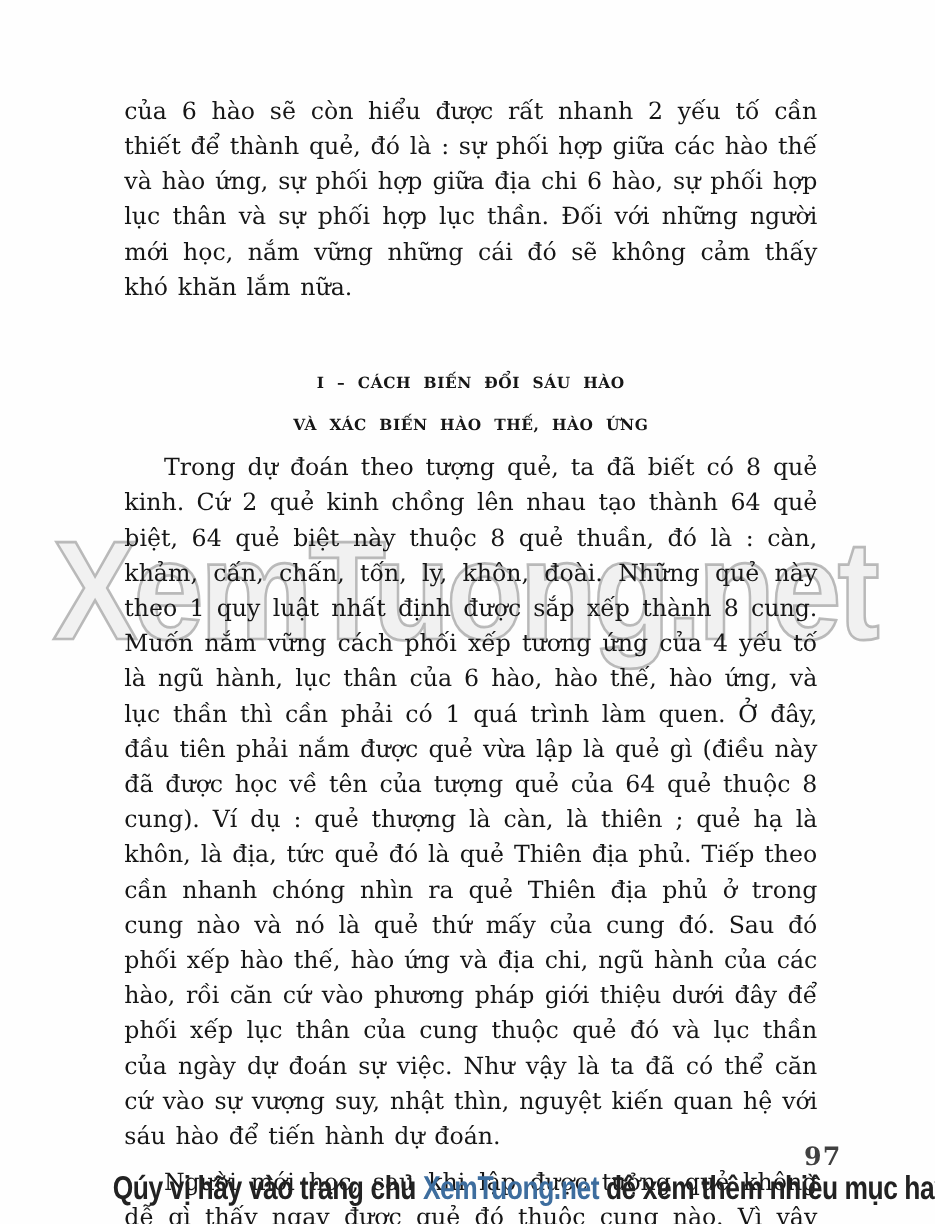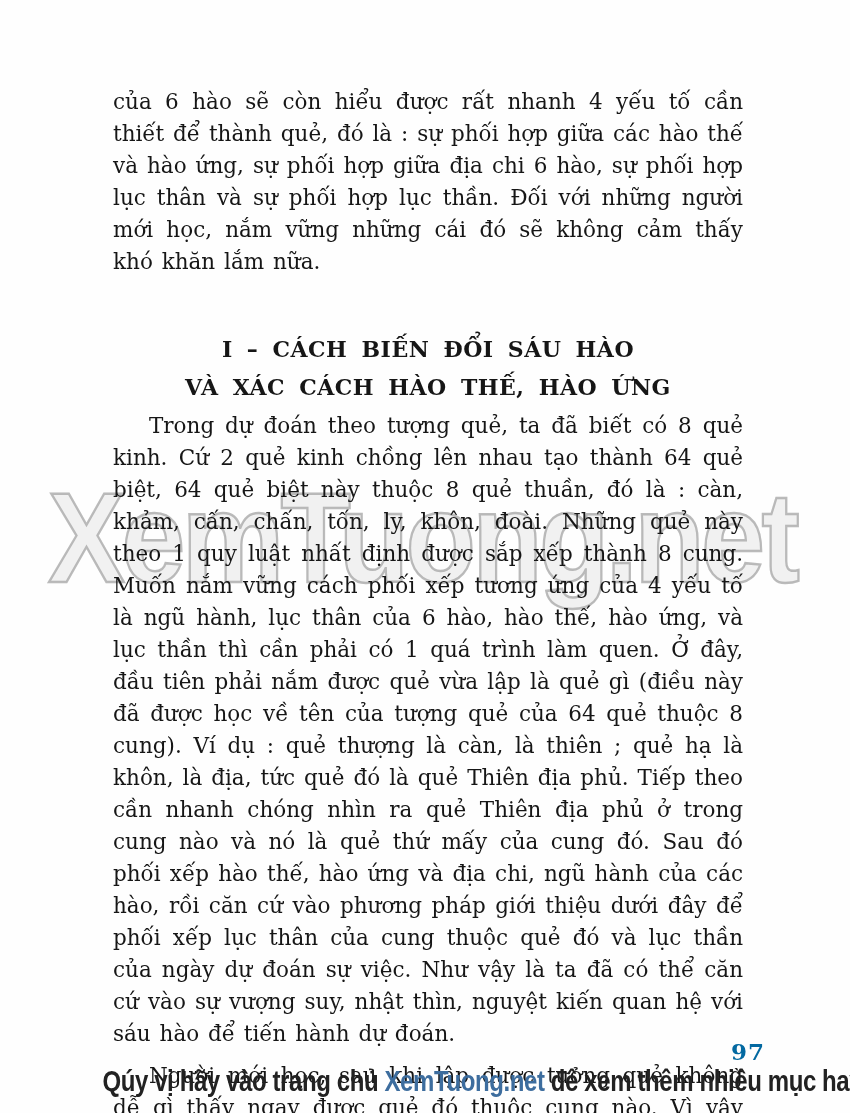--- a/index.html
+++ b/index.html
@@ -54,21 +54,21 @@
   .para {
     margin: 0;
   }
   .para-continuation {
     margin-top: 86px;
   }
   .section-heading {
     margin-top: 52px;
     text-align: center;
     font-weight: bold;
-    font-size: 22px;
+    font-size: 14px;
     line-height: 38px;
     letter-spacing: 0.5px;
     word-spacing: 6px;
     white-space: nowrap;
   }
   .para-main {
     margin-top: 4px;
     text-indent: 36px;
   }
   .para-last {
@@ -76,21 +76,21 @@
     text-indent: 36px;
   }
   
   .page-number {
     position: absolute;
     left: 731px;
     top: 1038px;
     z-index: 2;
     font-size: 23px;
     font-weight: bold;
-    color: #0369a1;
+    color: #404040;
     letter-spacing: 1px;
   }
   
   .footer {
     position: absolute;
     left: 0;
     top: 1064px;
     width: 850px;
     z-index: 3;
     text-align: center;
@@ -115,25 +115,25 @@
 </style>
 </head>
 <body>
 
 <div class="page">
 
   <div class="watermark">XemTuong.net</div>
 
   <div class="text-block">
 
-    <p class="para para-continuation">của 6 hào sẽ còn hiểu được rất nhanh 4 yếu tố cần thiết để thành quẻ, đó là : sự phối hợp giữa các hào thế và hào ứng, sự phối hợp giữa địa chi 6 hào, sự phối hợp lục thân và sự phối hợp lục thần. Đối với những người mới học, nắm vững những cái đó sẽ không cảm thấy khó khăn lắm nữa.</p>
+    <p class="para para-continuation">của 6 hào sẽ còn hiểu được rất nhanh 2 yếu tố cần thiết để thành quẻ, đó là : sự phối hợp giữa các hào thế và hào ứng, sự phối hợp giữa địa chi 6 hào, sự phối hợp lục thân và sự phối hợp lục thần. Đối với những người mới học, nắm vững những cái đó sẽ không cảm thấy khó khăn lắm nữa.</p>
 
     <div class="section-heading">
       <div>I – CÁCH BIẾN ĐỔI SÁU HÀO</div>
-      <div>VÀ XÁC CÁCH HÀO THẾ, HÀO ỨNG</div>
+      <div>VÀ XÁC BIẾN HÀO THẾ, HÀO ỨNG</div>
     </div>
 
     <p class="para para-main">Trong dự đoán theo tượng quẻ, ta đã biết có 8 quẻ kinh. Cứ 2 quẻ kinh chồng lên nhau tạo thành 64 quẻ biệt, 64 quẻ biệt này thuộc 8 quẻ thuần, đó là : càn, khảm, cấn, chấn, tốn, ly, khôn, đoài. Những quẻ này theo 1 quy luật nhất định được sắp xếp thành 8 cung. Muốn nắm vững cách phối xếp tương ứng của 4 yếu tố là ngũ hành, lục thân của 6 hào, hào thế, hào ứng, và lục thần thì cần phải có 1 quá trình làm quen. Ở đây, đầu tiên phải nắm được quẻ vừa lập là quẻ gì (điều này đã được học về tên của tượng quẻ của 64 quẻ thuộc 8 cung). Ví dụ : quẻ thượng là càn, là thiên ; quẻ hạ là khôn, là địa, tức quẻ đó là quẻ Thiên địa phủ. Tiếp theo cần nhanh chóng nhìn ra quẻ Thiên địa phủ ở trong cung nào và nó là quẻ thứ mấy của cung đó. Sau đó phối xếp hào thế, hào ứng và địa chi, ngũ hành của các hào, rồi căn cứ vào phương pháp giới thiệu dưới đây để phối xếp lục thân của cung thuộc quẻ đó và lục thần của ngày dự đoán sự việc. Như vậy là ta đã có thể căn cứ vào sự vượng suy, nhật thìn, nguyệt kiến quan hệ với sáu hào để tiến hành dự đoán.</p>
 
     <p class="para para-last">Người mới học, sau khi lập được tượng quẻ không dễ gì thấy ngay được quẻ đó thuộc cung nào. Vì vậy không thể</p>
 
   </div>
 
   <div class="page-number">97</div>
 

